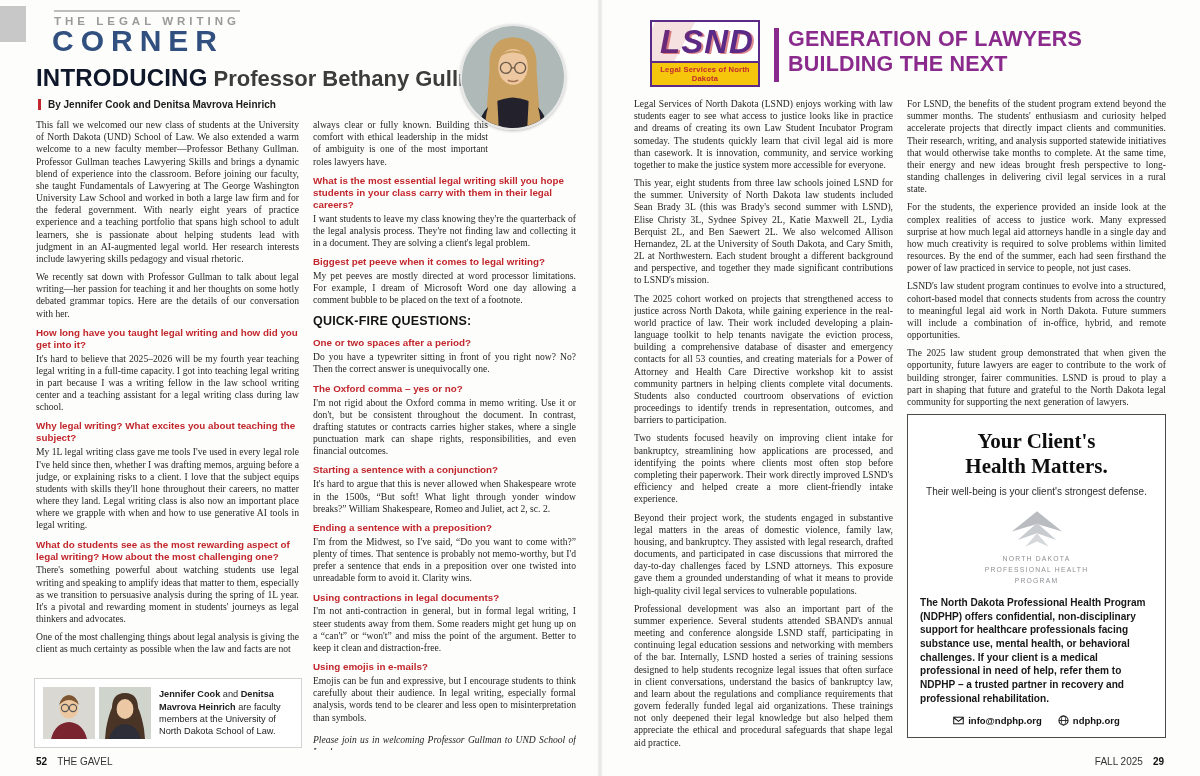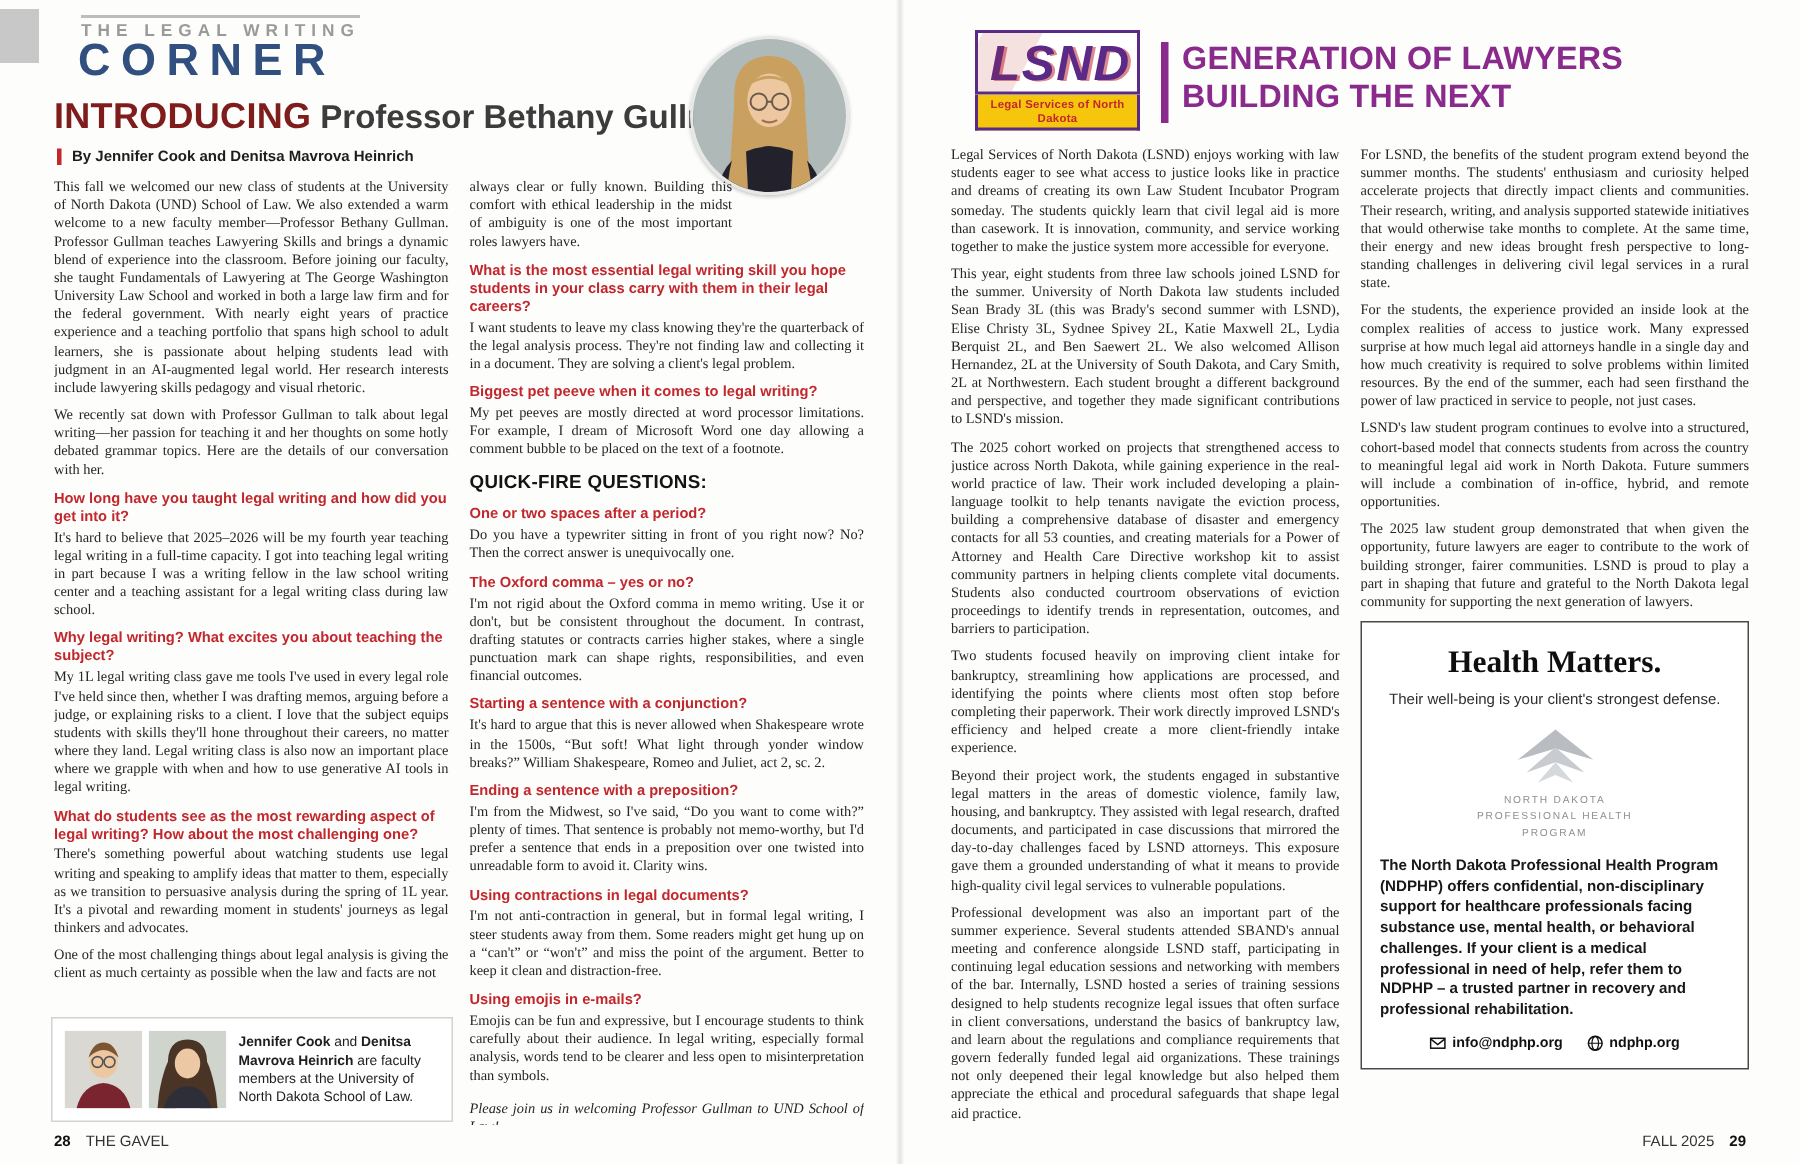--- a/index.html
+++ b/index.html
@@ -12,21 +12,21 @@
   .page.right{left:600px;}
 
   
   .corner-block{position:absolute;top:6px;left:0;width:26px;height:36px;background:#c8c8c8;}
   .kicker{position:absolute;top:10px;left:54px;font-family:"Liberation Sans",sans-serif;
           color:#9a9a9a;font-size:11.5px;font-weight:bold;letter-spacing:4px;
           border-top:2px solid #bdbdbd;padding-top:3px;}
   .masthead{position:absolute;top:24px;left:52px;font-family:"Liberation Sans",sans-serif;
           color:#31507f;font-size:30px;font-weight:bold;letter-spacing:7px;}
   .headline{position:absolute;top:64px;left:36px;font-family:"Liberation Sans",sans-serif;white-space:nowrap;}
-  .hl-red{color:#7f1d1d;font-weight:800;font-size:24px;letter-spacing:.2px;}
+  .hl-red{color:#0f172a;font-weight:800;font-size:24px;letter-spacing:.2px;}
   .hl-dark{color:#3c3c3c;font-size:22px;font-weight:600;margin-left:6px;}
   .byline{position:absolute;top:99px;left:38px;font-family:"Liberation Sans",sans-serif;
           font-size:10px;font-weight:bold;color:#1d1d1d;border-left:3px solid #c1272d;padding-left:7px;}
   .portrait{position:absolute;top:24px;left:460px;width:102px;height:102px;border-radius:50%;
           overflow:hidden;border:2px solid #e7e7e7;box-shadow:0 1px 3px rgba(0,0,0,.25);}
   .portrait svg{display:block;width:100%;height:100%;}
 
   
   .cols{position:absolute;display:flex;gap:14px;overflow:hidden;}
   .l-cols{top:119px;left:36px;width:540px;bottom:26px;}
@@ -178,21 +178,21 @@
             <path d="M10 52 Q14 38 26 37 Q38 38 42 52 Z" fill="#2e2e38"></path>
           </svg>
         </div>
       </div>
       <div class="caption-text">
         <b>Jennifer Cook</b><span> and </span><b>Denitsa Mavrova Heinrich</b><span> are faculty members at the University of North Dakota School of Law.</span>
       </div>
     </div>
 
     <div class="folio left-folio">
-      <span class="pagenum">28</span><span>THE GAVEL</span>
+      <span class="pagenum">52</span><span>THE GAVEL</span>
     </div>
   </div>
 
   <div class="page right">
 
     <div class="lsnd-logo">
       <div class="lsnd-top">
         <span class="lsnd-text">LSND</span>
       </div>
       <div class="lsnd-band">Legal Services of North Dakota</div>
@@ -215,20 +215,21 @@
       <div class="col">
         <div id="r-col2-text">
             <p>For LSND, the benefits of the student program extend beyond the summer months. The students' enthusiasm and curiosity helped accelerate projects that directly impact clients and communities. Their research, writing, and analysis supported statewide initiatives that would otherwise take months to complete. At the same time, their energy and new ideas brought fresh perspective to long-standing challenges in delivering civil legal services in a rural state.</p>
             <p>For the students, the experience provided an inside look at the complex realities of access to justice work. Many expressed surprise at how much legal aid attorneys handle in a single day and how much creativity is required to solve problems within limited resources. By the end of the summer, each had seen firsthand the power of law practiced in service to people, not just cases.</p>
             <p>LSND's law student program continues to evolve into a structured, cohort-based model that connects students from across the country to meaningful legal aid work in North Dakota. Future summers will include a combination of in-office, hybrid, and remote opportunities.</p>
             <p>The 2025 law student group demonstrated that when given the opportunity, future lawyers are eager to contribute to the work of building stronger, fairer communities. LSND is proud to play a part in shaping that future and grateful to the North Dakota legal community for supporting the next generation of lawyers.</p>
           </div>
 
         <div class="ad-box">
           <div class="ad-title">
+            <div>Your Client's</div>
             <div>Health Matters.</div>
           </div>
           <div class="ad-sub">Their well-being is your client's strongest defense.</div>
           <div class="ndphp-logo">
             <svg viewBox="0 0 100 50">
               <path d="M50 4 L80 28 L50 19 L20 28 Z" fill="#b9bcc0"></path>
               <path d="M50 18 L73 38 L50 30 L27 38 Z" fill="#c8cbcf"></path>
               <path d="M50 30 L64 46 L50 40 L36 46 Z" fill="#d6d9dc"></path>
             </svg>
           </div>

